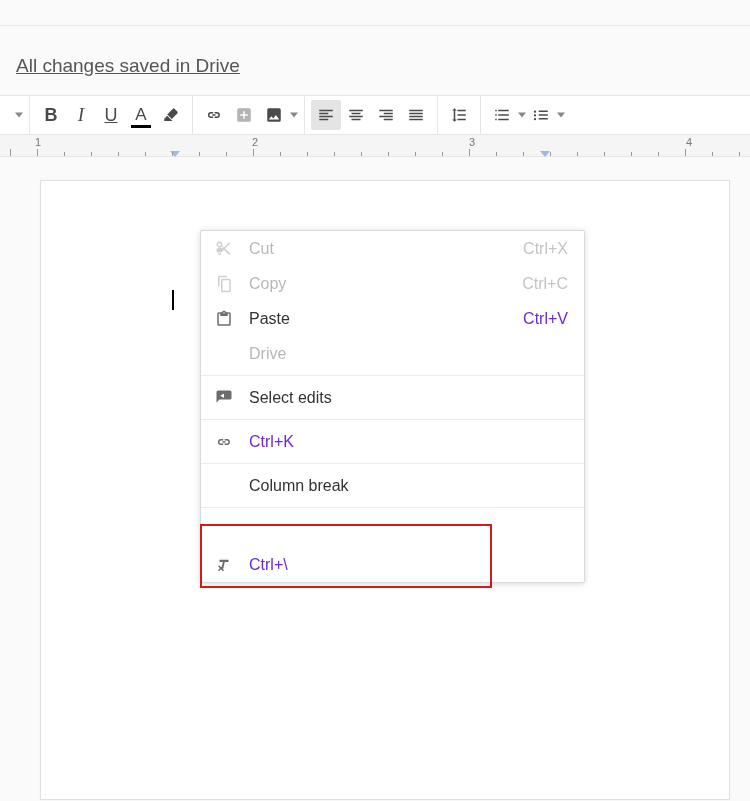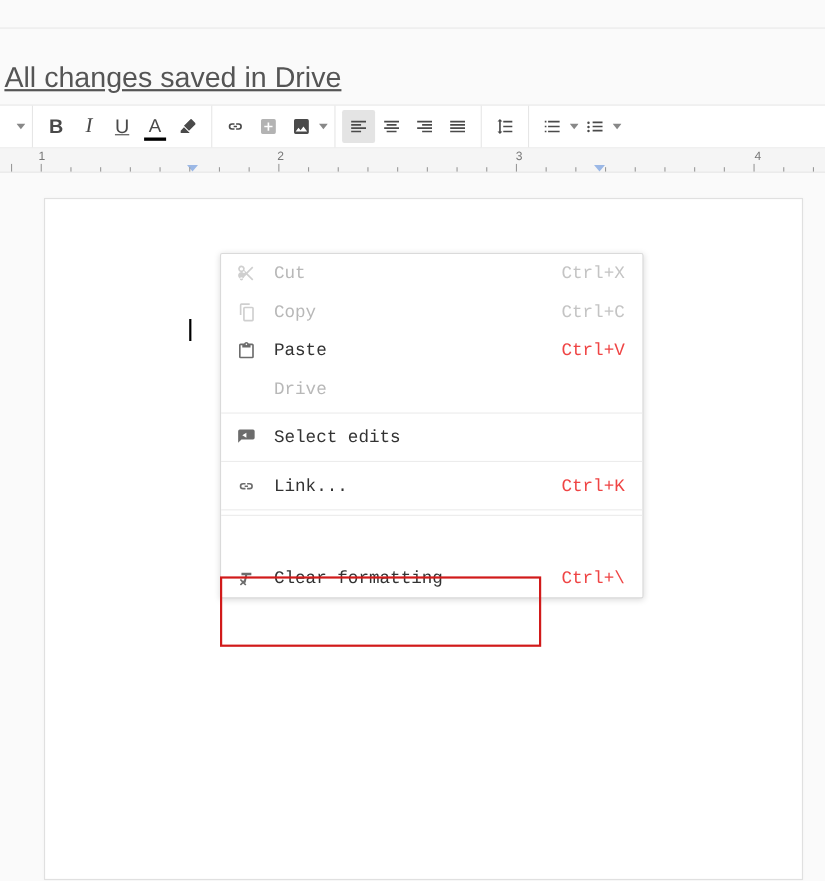--- a/index.html
+++ b/index.html
@@ -9,22 +9,22 @@
     background: #fafafa;
     width: 750px;
     height: 801px;
     position: relative;
     overflow: hidden;
     color: #222;
   }
   
   .top-line { height:1px; background:#e8e8e8; position:absolute; top:25px; left:0; right:0;}
   .save-link {
-    position:absolute; top:55px; left:4px;
-    color:#555; text-decoration:underline; font-size:26px;
+    position:absolute; top:55px; left:16px;
+    color:#555; text-decoration:underline; font-size:19px;
   }
   .toolbar {
     position:absolute; top:95px; left:0; right:0; height:40px;
     border-top:1px solid #e6e6e6;
     border-bottom:1px solid #e6e6e6;
     background:#fff;
     padding-left:8px;
     display:flex; align-items:center;
   }
   .tb-group { display:flex; align-items:center; height:100%; border-right:1px solid #e6e6e6; padding:0 6px; }
@@ -48,29 +48,29 @@
     position:absolute; top:180px; left:40px; width:690px; height:620px;
     background:#fff; border:1px solid #e0e0e0;
     box-shadow: 0 0 3px rgba(0,0,0,0.04);
   }
   .cursor-bar { position:absolute; top:290px; left:172px; width:2px; height:20px; background:#000; }
   
   .menu {
     position:absolute; top:230px; left:200px; width:385px;
     background:#fff; border:1px solid #dadada; border-radius:2px;
     box-shadow:0 1px 6px rgba(0,0,0,0.15);
-    font-size:16px; color:#333;font-family:Liberation Mono, monospace;
+    font-size:16px; color:#333;
   }
   .mi { display:flex; align-items:center; height:35px; padding:0 16px 0 12px; cursor:pointer; }
   .mi .ico { width:22px; height:22px; display:flex; align-items:center; justify-content:center; margin-right:14px; }
   .mi .ico svg { fill:#6c6c6c; }
   .mi.dis { color:#b8b8b8; }
   .mi.dis .ico svg { fill:#cfcfcf; }
   .mi .lbl { flex:1; }
-  .mi .sc { color:#ef4444; }
+  .mi .sc { color:#6d28d9; }
   .mi.dis .sc { color:#c4c4c4; }
   .sep { height:1px; background:#ececec; margin:4px 0; }
   .highlight-box {
     position:absolute; top:524px; left:200px; width:292px; height:64px;
     border:2.5px solid #d11a1a; pointer-events:none;
   }
   .drop-arrow {
     width:9px; height:30px; display:flex; align-items:center; justify-content:center; cursor:pointer;
   }
   .drop-arrow svg { fill:#888; }
@@ -276,32 +276,34 @@
       </span>
     <span class="lbl">Select edits</span>
   </div>
   <div class="sep"></div>
   <div class="mi">
     <span class="ico">
         <svg width="18" height="18" viewBox="0 0 24 24">
           <path d="M3.9 12a4 4 0 014-4h3v2h-3a2 2 0 100 4h3v2h-3a4 4 0 01-4-4zm6 1h4v-2h-4v2zm3-5h3a4 4 0 110 8h-3v-2h3a2 2 0 100-4h-3V8z"></path>
         </svg>
       </span>
-    <span class="lbl">Link...</span>
     <span class="sc">Ctrl+K</span>
   </div>
   <div class="sep"></div>
+  <div class="mi">
+    <span class="ico"></span>
+    <span class="lbl">Column break</span>
+  </div>
   <div class="sep"></div>
   <div class="mi">
     <span class="ico"></span>
   </div>
   <div class="mi">
     <span class="ico">
         <svg width="18" height="18" viewBox="0 0 24 24">
           <path d="M6 5v3h4.5l-2 9H11l2-9h5V5H6zm-2 14l1.4 1.4L8 17.8l2.6 2.6L12 19l-2.6-2.6L12 13.8 10.6 12.4 8 15 5.4 12.4 4 13.8l2.6 2.6L4 19z"></path>
         </svg>
       </span>
-    <span class="lbl">Clear formatting</span>
     <span class="sc">Ctrl+\</span>
   </div>
 </div>
 
 <div class="highlight-box"></div>
 
 </body></html>

